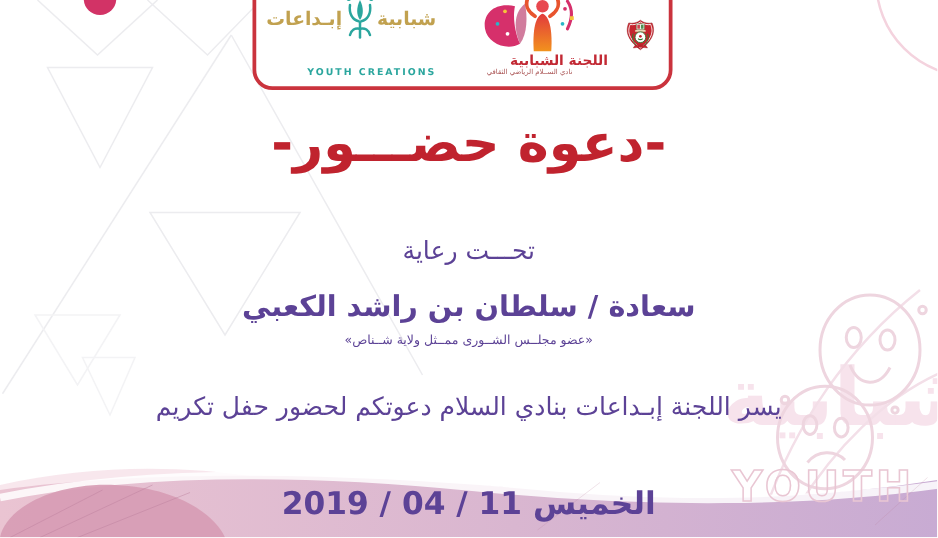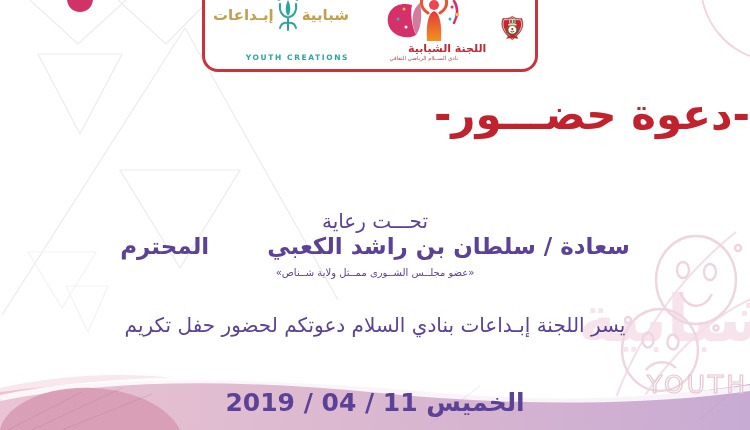--- a/index.html
+++ b/index.html
@@ -9,41 +9,41 @@
   }
   
   .bg-tris{position:absolute;left:0;top:0;width:750px;height:430px;z-index:0;}
   .dot-tl{position:absolute;left:67px;top:-14px;width:26px;height:26px;border-radius:50%;
     background:#d23366;z-index:1;}
   .ring-tr{position:absolute;left:700px;top:-92px;width:150px;height:150px;border-radius:50%;
     border:2px solid #f4d3de;z-index:0;}
   .wm-ar{position:absolute;right:-30px;top:282px;font-size:64px;font-weight:bold;
     color:#f7e3ec;z-index:0;white-space:nowrap;}
   .masks{position:absolute;right:-8px;top:228px;width:160px;height:178px;z-index:0;}
-  .wm-en{position:absolute;right:2px;top:370px;font-size:25px;font-weight:normal;letter-spacing:3px;
+  .wm-en{position:absolute;right:18px;top:370px;font-size:34px;font-weight:bold;letter-spacing:3px;
     color:transparent;-webkit-text-stroke:1.2px #e9c6d3;z-index:2;}
   .band{position:absolute;left:0;bottom:0;width:750px;height:62px;z-index:1;}
   
   .logo-box{
     position:absolute;left:202px;top:-20px;width:336px;height:92px;background:#fff;
     border:3px solid #ca333d;border-radius:16px;box-sizing:border-box;
     display:flex;align-items:flex-end;justify-content:center;gap:12px;padding:0 8px 7px;z-index:5;
   }
   .yc{display:flex;flex-direction:column;align-items:flex-end;}
   .yc-row{display:flex;align-items:center;gap:2px;}
   .yc-ar{color:#c1a14f;font-size:15px;font-weight:bold;white-space:nowrap;}
   .yc-en{color:#2ba69e;font-size:7.5px;font-weight:bold;letter-spacing:1.6px;margin-top:19px;white-space:nowrap;}
   .committee{display:flex;flex-direction:column;align-items:center;}
   .committee-title{color:#c22934;font-size:11px;font-weight:bold;line-height:12px;white-space:nowrap;margin-left:47px;}
   .committee-sub{color:#a85050;font-size:5.5px;line-height:7px;white-space:nowrap;}
   
   .txt{position:absolute;left:0;right:0;text-align:center;z-index:10;}
-  .title{top:84px;font-size:42px;font-weight:bold;color:#c0232e;line-height:62px;text-align:right;}
+  .title{top:84px;font-size:42px;font-weight:bold;color:#c0232e;line-height:62px;}
   .subtitle{top:150px;font-size:22px;color:#8f8f94;}
-  .patronage{top:209px;font-size:20px;color:#5c4296;}
+  .patronage{top:188px;font-size:20px;color:#5c4296;}
   .patron-row{top:233px;font-size:23px;font-weight:bold;color:#5c4296;
     display:flex;justify-content:center;gap:58px;}
   .patron-title{top:267px;font-size:10px;color:#5c4296;}
   .body-text{top:310px;font-size:20px;color:#5c4296;line-height:31px;}
   .date-row{top:388px;font-size:25px;font-weight:bold;color:#5c4296;
     display:flex;justify-content:center;gap:34px;}
 </style>
 </head>
 <body>
 
@@ -175,21 +175,20 @@
       <path d="M56,34 C60,44 56,54 48,60" fill="none" stroke="#2e7d32" stroke-width="2.2"></path>
       <path d="M28,60 L52,60 L56,66 L40,64 L24,66 Z" fill="#c5252e" stroke="#8e1b22" stroke-width="0.8"></path>
     </svg>
   </div>
 
   <div class="txt title" dir="rtl">-دعوة حضـــور-</div>
   <div class="txt patronage" dir="rtl">تحـــت رعاية</div>
 
   <div class="txt patron-row" dir="rtl">
     <span>سعادة / سلطان بن راشد الكعبي</span>
-    <span>المحترم</span>
   </div>
   <div class="txt patron-title" dir="rtl">«عضو مجلــس الشــورى ممــثل ولاية شــناص»</div>
 
   <div class="txt body-text" dir="rtl">
     <div>يسر اللجنة إبـداعات بنادي السلام دعوتكم لحضور حفل تكريم</div>
   </div>
 
   <div class="txt date-row" dir="rtl">
     <span>الخميس 11 / 04 / 2019</span>
   </div>

